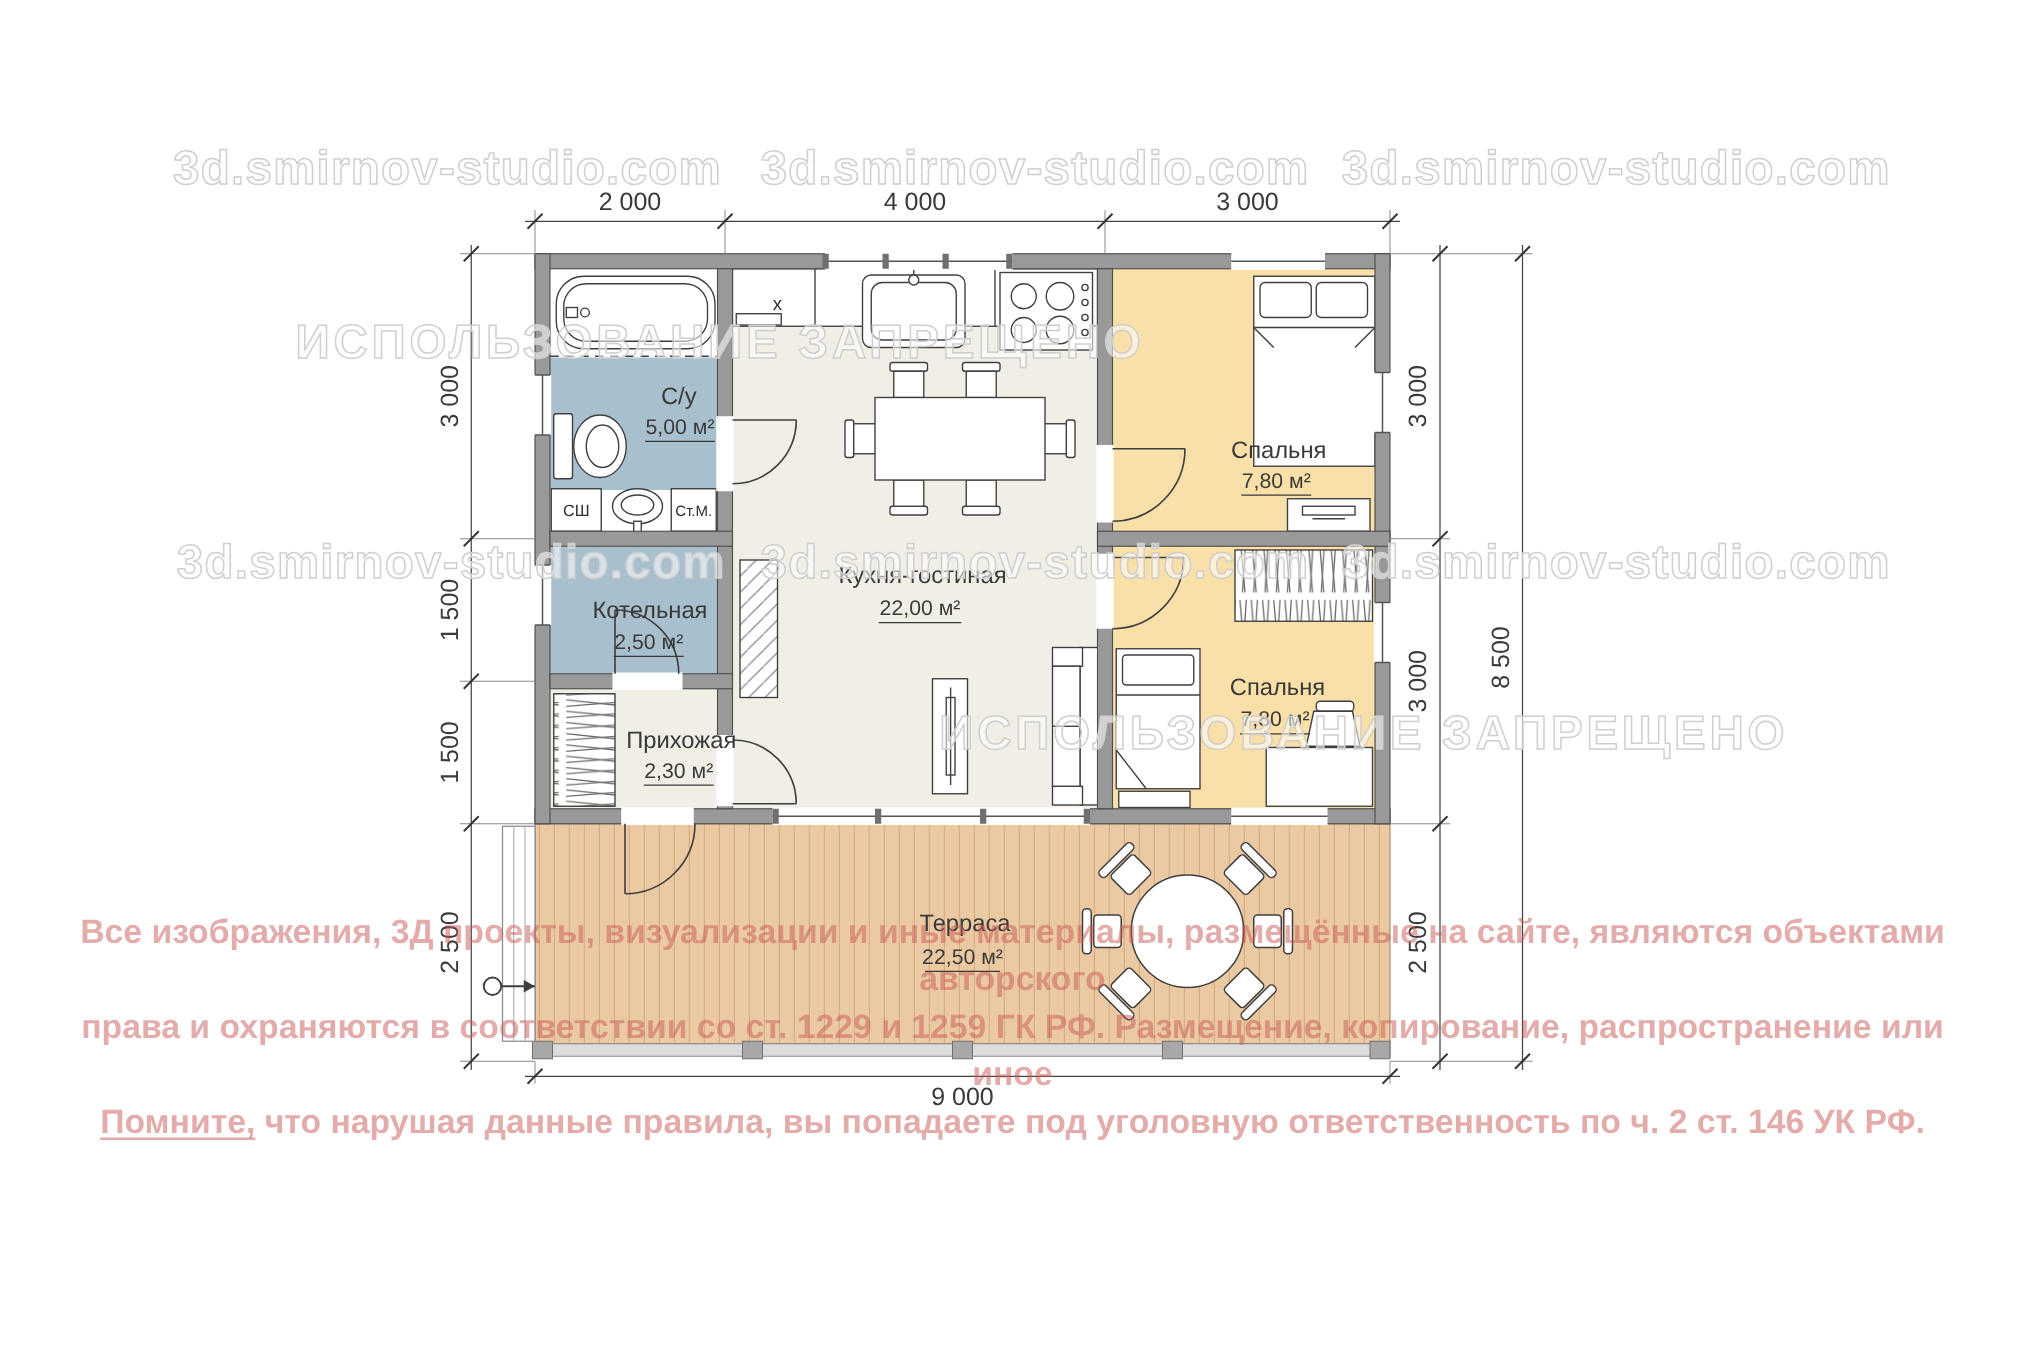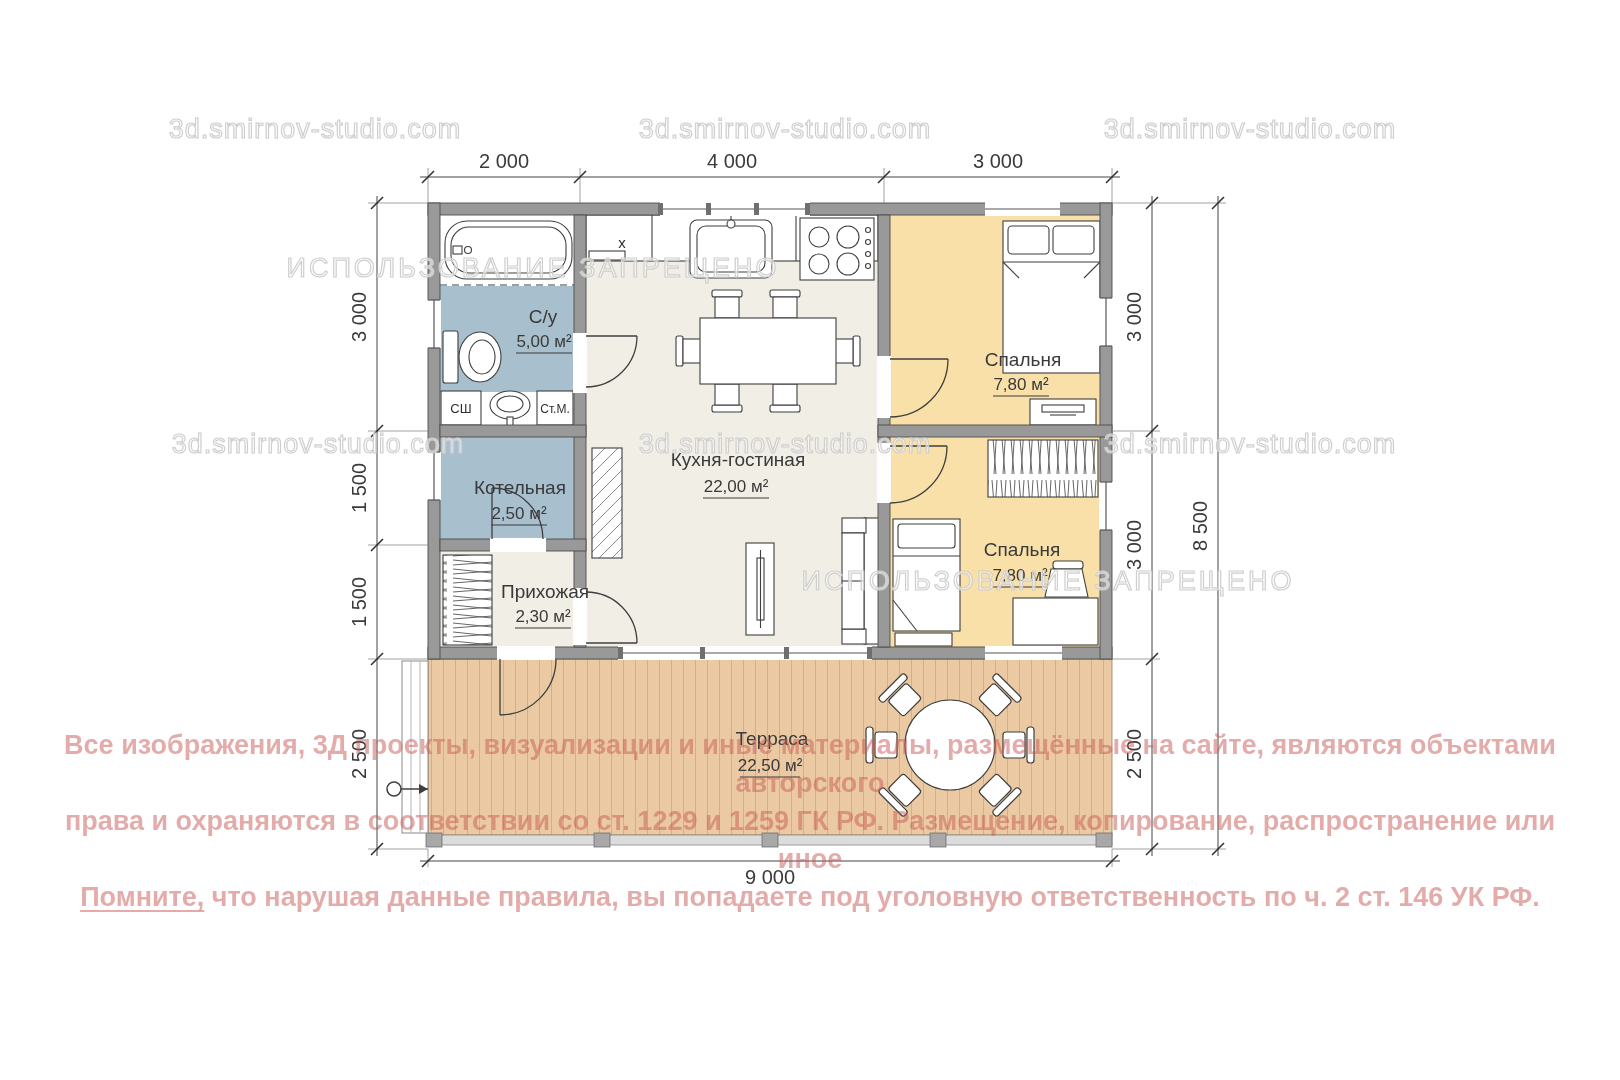--- a/index.html
+++ b/index.html
@@ -1,22 +1,22 @@
 <!DOCTYPE html>
 <html><head>
 <meta charset="utf-8">
 <style>
   html,body{margin:0;padding:0;background:#fff;}
   body{width:1620px;height:1080px;overflow:hidden;
        font-family:"Liberation Sans","DejaVu Sans",sans-serif;}
   .stage{position:relative;width:1620px;height:1080px;background:#ffffff;}
   .stage svg{position:absolute;left:0;top:0;font-family:"Liberation Sans","DejaVu Sans",sans-serif;}
   .wm{position:absolute;transform:translateX(-50%);white-space:nowrap;
-      font-weight:normal;font-size:27px;letter-spacing:1px;
-      color:rgba(255,255,255,0.55);-webkit-text-stroke:1.2px #cfcfcf;z-index:5;}
+      font-weight:bold;font-size:38px;letter-spacing:1px;
+      color:rgba(255,255,255,0.55);-webkit-text-stroke:1.2px #cfcfcf;z-index:5;margin-left:43px;}
   .wm-ban{letter-spacing:3px;}
   .cp{position:absolute;left:40px;right:40px;top:726px;text-align:center;
       font-size:27px;line-height:38px;font-weight:bold;
       color:rgba(199,90,86,0.5);z-index:6;}
   .cp u{text-underline-offset:4px;}
 </style>
 </head>
 <body>
 
 <div class="stage">

